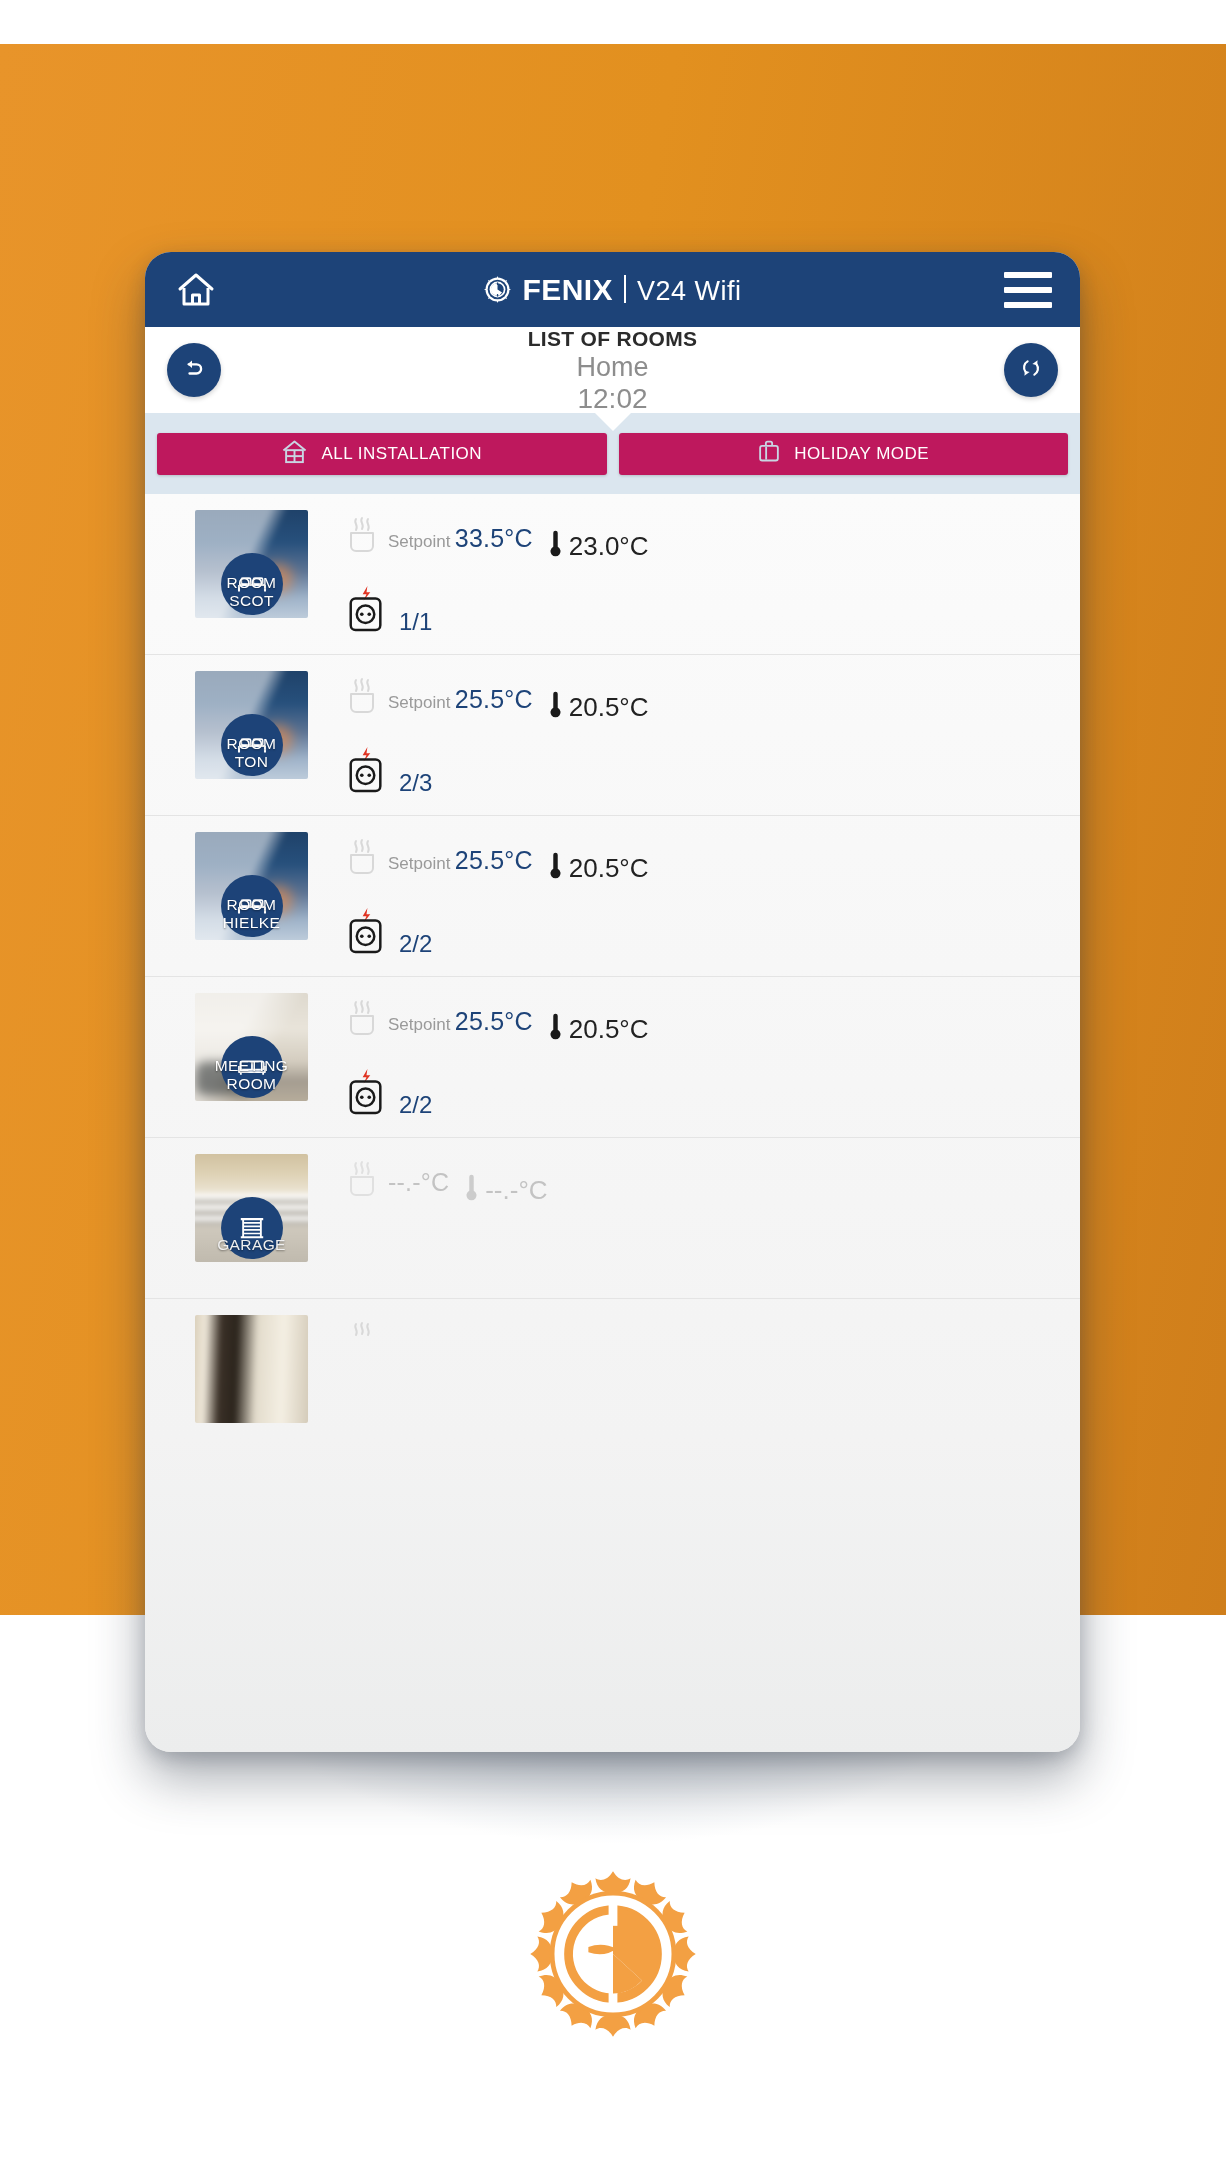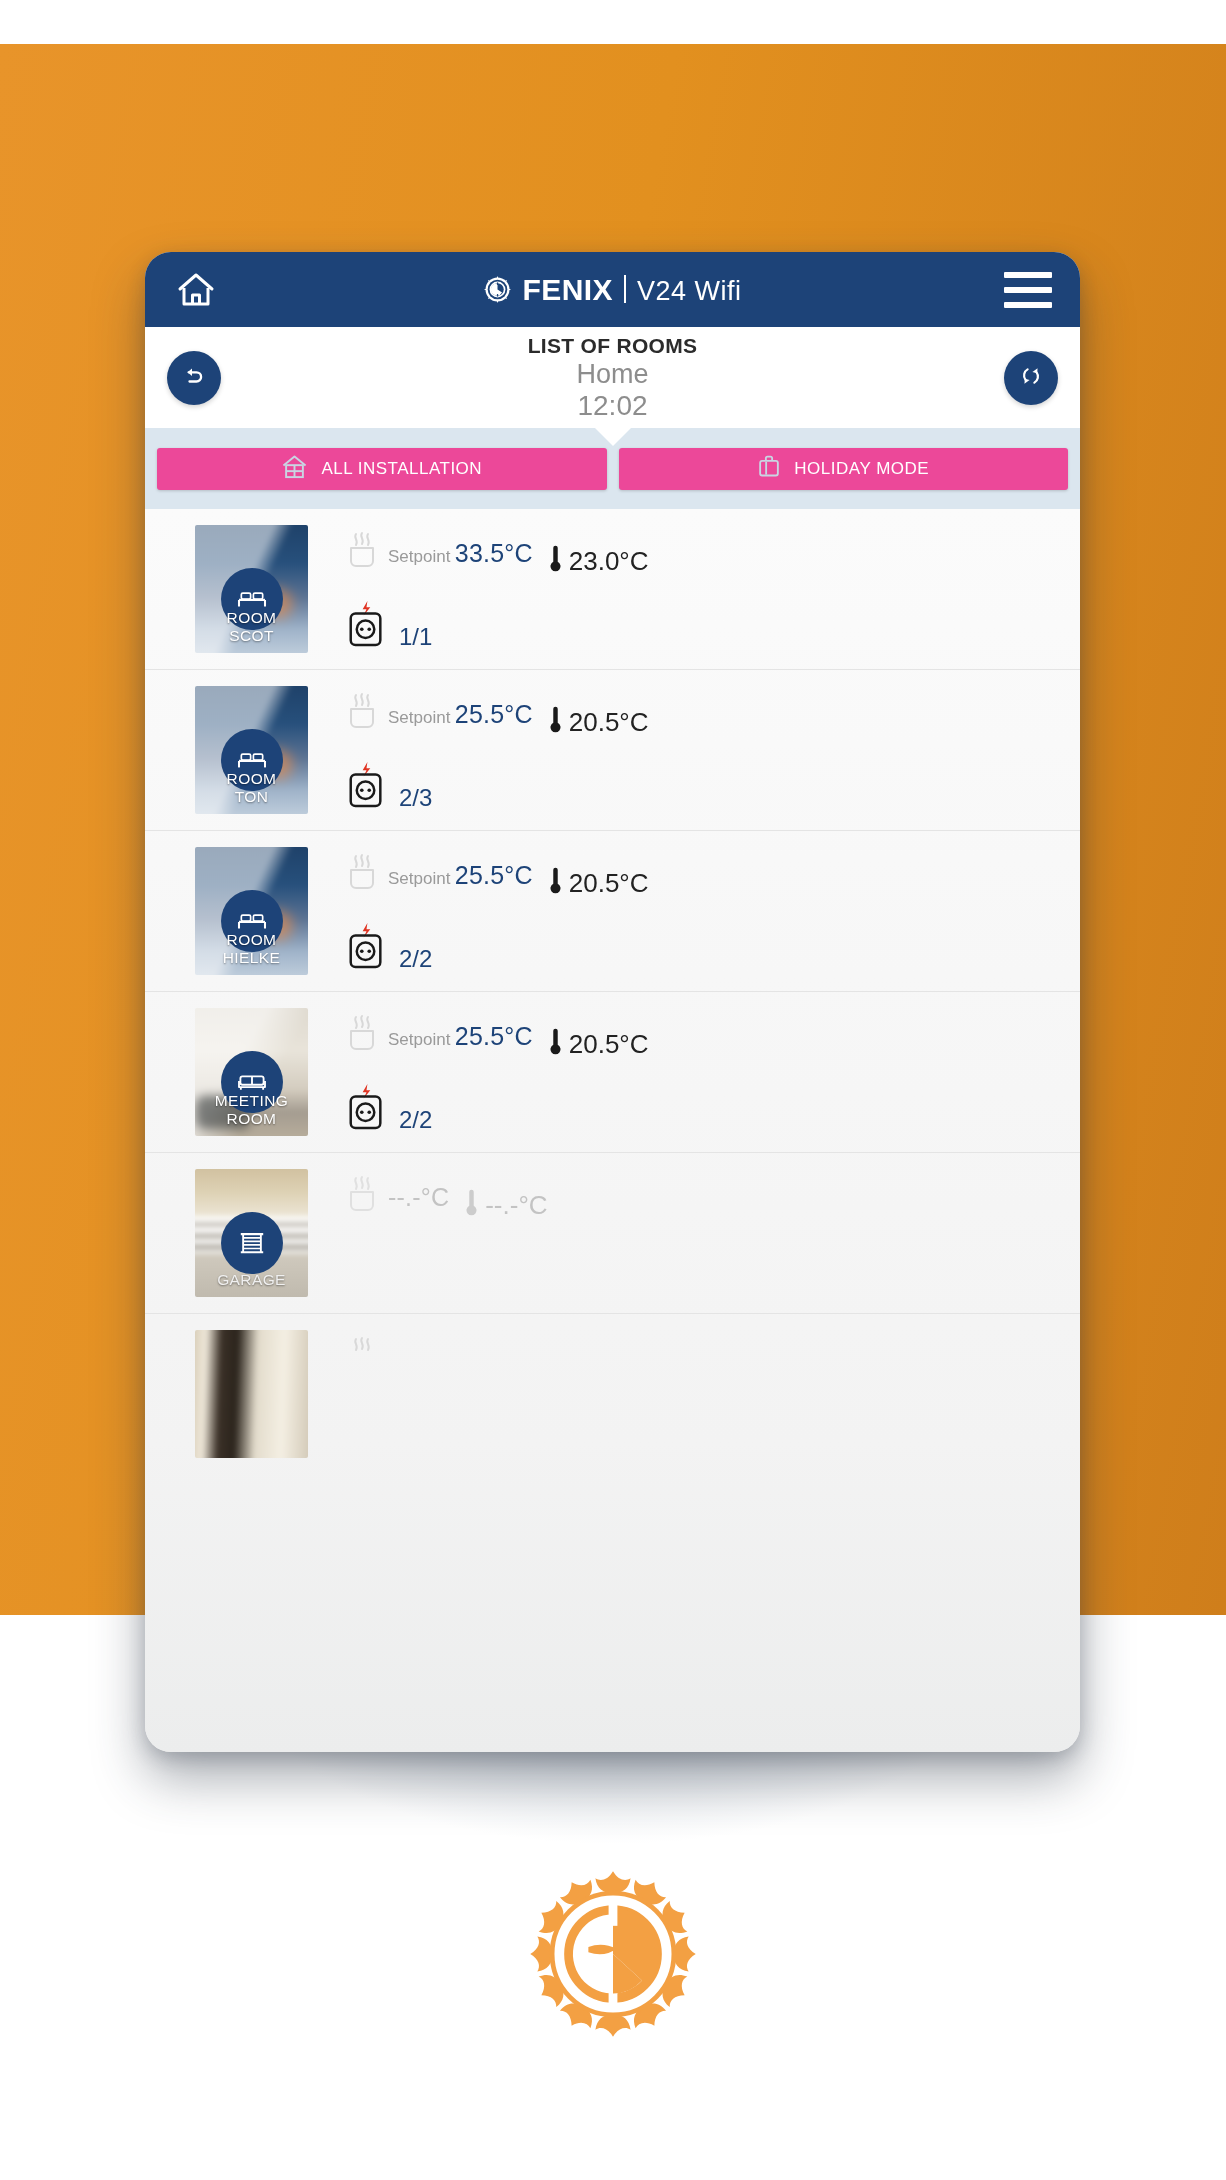--- a/index.html
+++ b/index.html
@@ -127,21 +127,21 @@
   }
 
   
   .subheader {
     position: relative;
     flex: 0 0 86px;
     background: #ffffff;
     display: flex;
     align-items: center;
     justify-content: center;
-    padding: 8px 22px;
+    padding: 0 22px;
   }
   .round-btn {
     position: absolute;
     width: 54px; height: 54px;
     border-radius: 50%;
     background: #1d4378;
     display: flex; align-items: center; justify-content: center;
     cursor: pointer;
     box-shadow: 0 2px 5px rgba(0,0,0,0.18);
   }
@@ -187,21 +187,21 @@
     left: 50%;
     transform: translateX(-50%);
     width: 0; height: 0;
     border-left: 19px solid transparent;
     border-right: 19px solid transparent;
     border-top: 19px solid #ffffff;
   }
   .tab {
     flex: 1 1 0;
     height: 42px;
-    background: #ec4899;
+    background: #be185d;
     border-radius: 3px;
     display: flex;
     align-items: center;
     justify-content: center;
     gap: 13px;
     cursor: pointer;
     box-shadow: 0 1px 3px rgba(0,0,0,0.18);
   }
   .tab-label {
     color: #ffffff;
@@ -223,21 +223,21 @@
     min-height: 161px;
     cursor: pointer;
   }
   .room-row:last-child { border-bottom: none; }
 
   
   .room-thumb {
     position: relative;
     flex: 0 0 113px;
     width: 113px;
-    height: 128px;
+    height: 108px;
     border-radius: 2px;
     overflow: hidden;
     display: flex;
     flex-direction: column;
     align-items: center;
     justify-content: flex-end;
     padding-bottom: 9px;
   }
   .room-thumb .photo {
     position: absolute;

